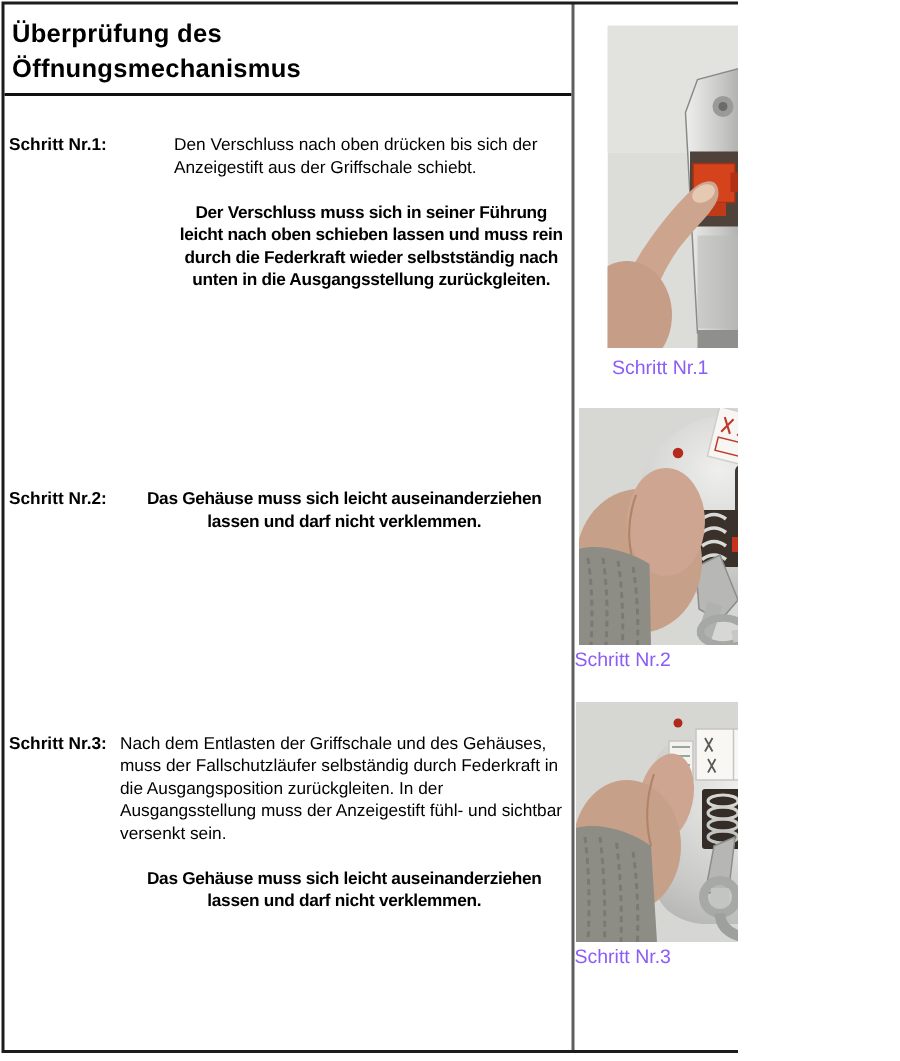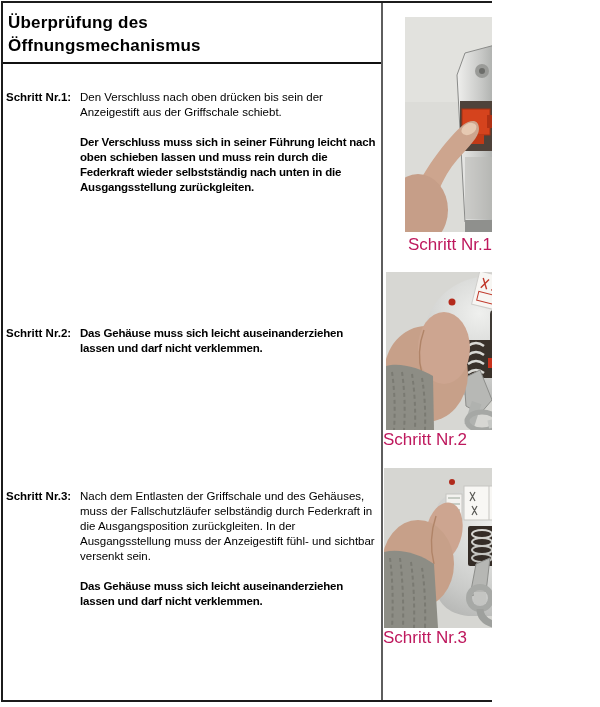--- a/index.html
+++ b/index.html
@@ -15,46 +15,46 @@
   .title-rule { position:absolute; left:3px; top:62px; width:378px; height:2px; background:#101010; }
   .page-title {
     position:absolute; left:8px; top:11px; width:368px;
     font-weight:bold; font-size:17px; line-height:23px; white-space:pre-line; letter-spacing:.2px;
   }
   .step {
     position:absolute; left:6px; width:373px;
     display:grid; grid-template-columns:74px 1fr;
     font-size:11.5px; line-height:15px;
   }
-  .step-1 { top:90px; } .step-2 { top:326px; } .step-3 { top:489px; }
+  .step-1 { top:90px;gap:36px; } .step-2 { top:326px; } .step-3 { top:489px; }
   .step .label { font-weight:bold; }
   .step p { margin:0; }
-  .step p.bold { font-weight:bold; letter-spacing:-0.2px; }
+  .step p.bold { font-weight:bold; letter-spacing:-0.2px;text-align:center; }
   .step p.gap { margin-top:15px; }
   figure.fig { position:absolute; margin:0; padding:0; }
   figure.fig svg { display:block; }
-  figure.fig figcaption { font-size:17px; line-height:14px; color:#be185d; }
+  figure.fig figcaption { font-size:13px; line-height:14px; color:#8b5cf6; }
   .fig-1 { left:405px; top:17px; }  .fig-1 figcaption { margin:6px 0 0 3px; }
   .fig-2 { left:386px; top:272px; } .fig-2 figcaption { margin:3px 0 0 -3px; }
   .fig-3 { left:384px; top:468px; } .fig-3 figcaption { margin:3px 0 0 -1px; }
 </style>
 </head>
 <body>
 
 <div class="doc">
 
   <div class="page-title">Überprüfung des
 Öffnungsmechanismus</div>
   <div class="title-rule"></div>
   <div class="divider"></div>
 
   <div class="step step-1">
     <div class="label">Schritt Nr.1:</div>
     <div class="body">
-      <p>Den Verschluss nach oben drücken bis sein der Anzeigestift aus der Griffschale schiebt.</p>
+      <p>Den Verschluss nach oben drücken bis sich der Anzeigestift aus der Griffschale schiebt.</p>
       <p class="bold gap">Der Verschluss muss sich in seiner Führung leicht nach oben schieben lassen und muss rein durch die Federkraft wieder selbstständig nach unten in die Ausgangsstellung zurückgleiten.</p>
     </div>
   </div>
 
   <div class="step step-2">
     <div class="label">Schritt Nr.2:</div>
     <div class="body">
       <p class="bold">Das Gehäuse muss sich leicht auseinanderziehen lassen und darf nicht verklemmen.</p>
     </div>
   </div>

